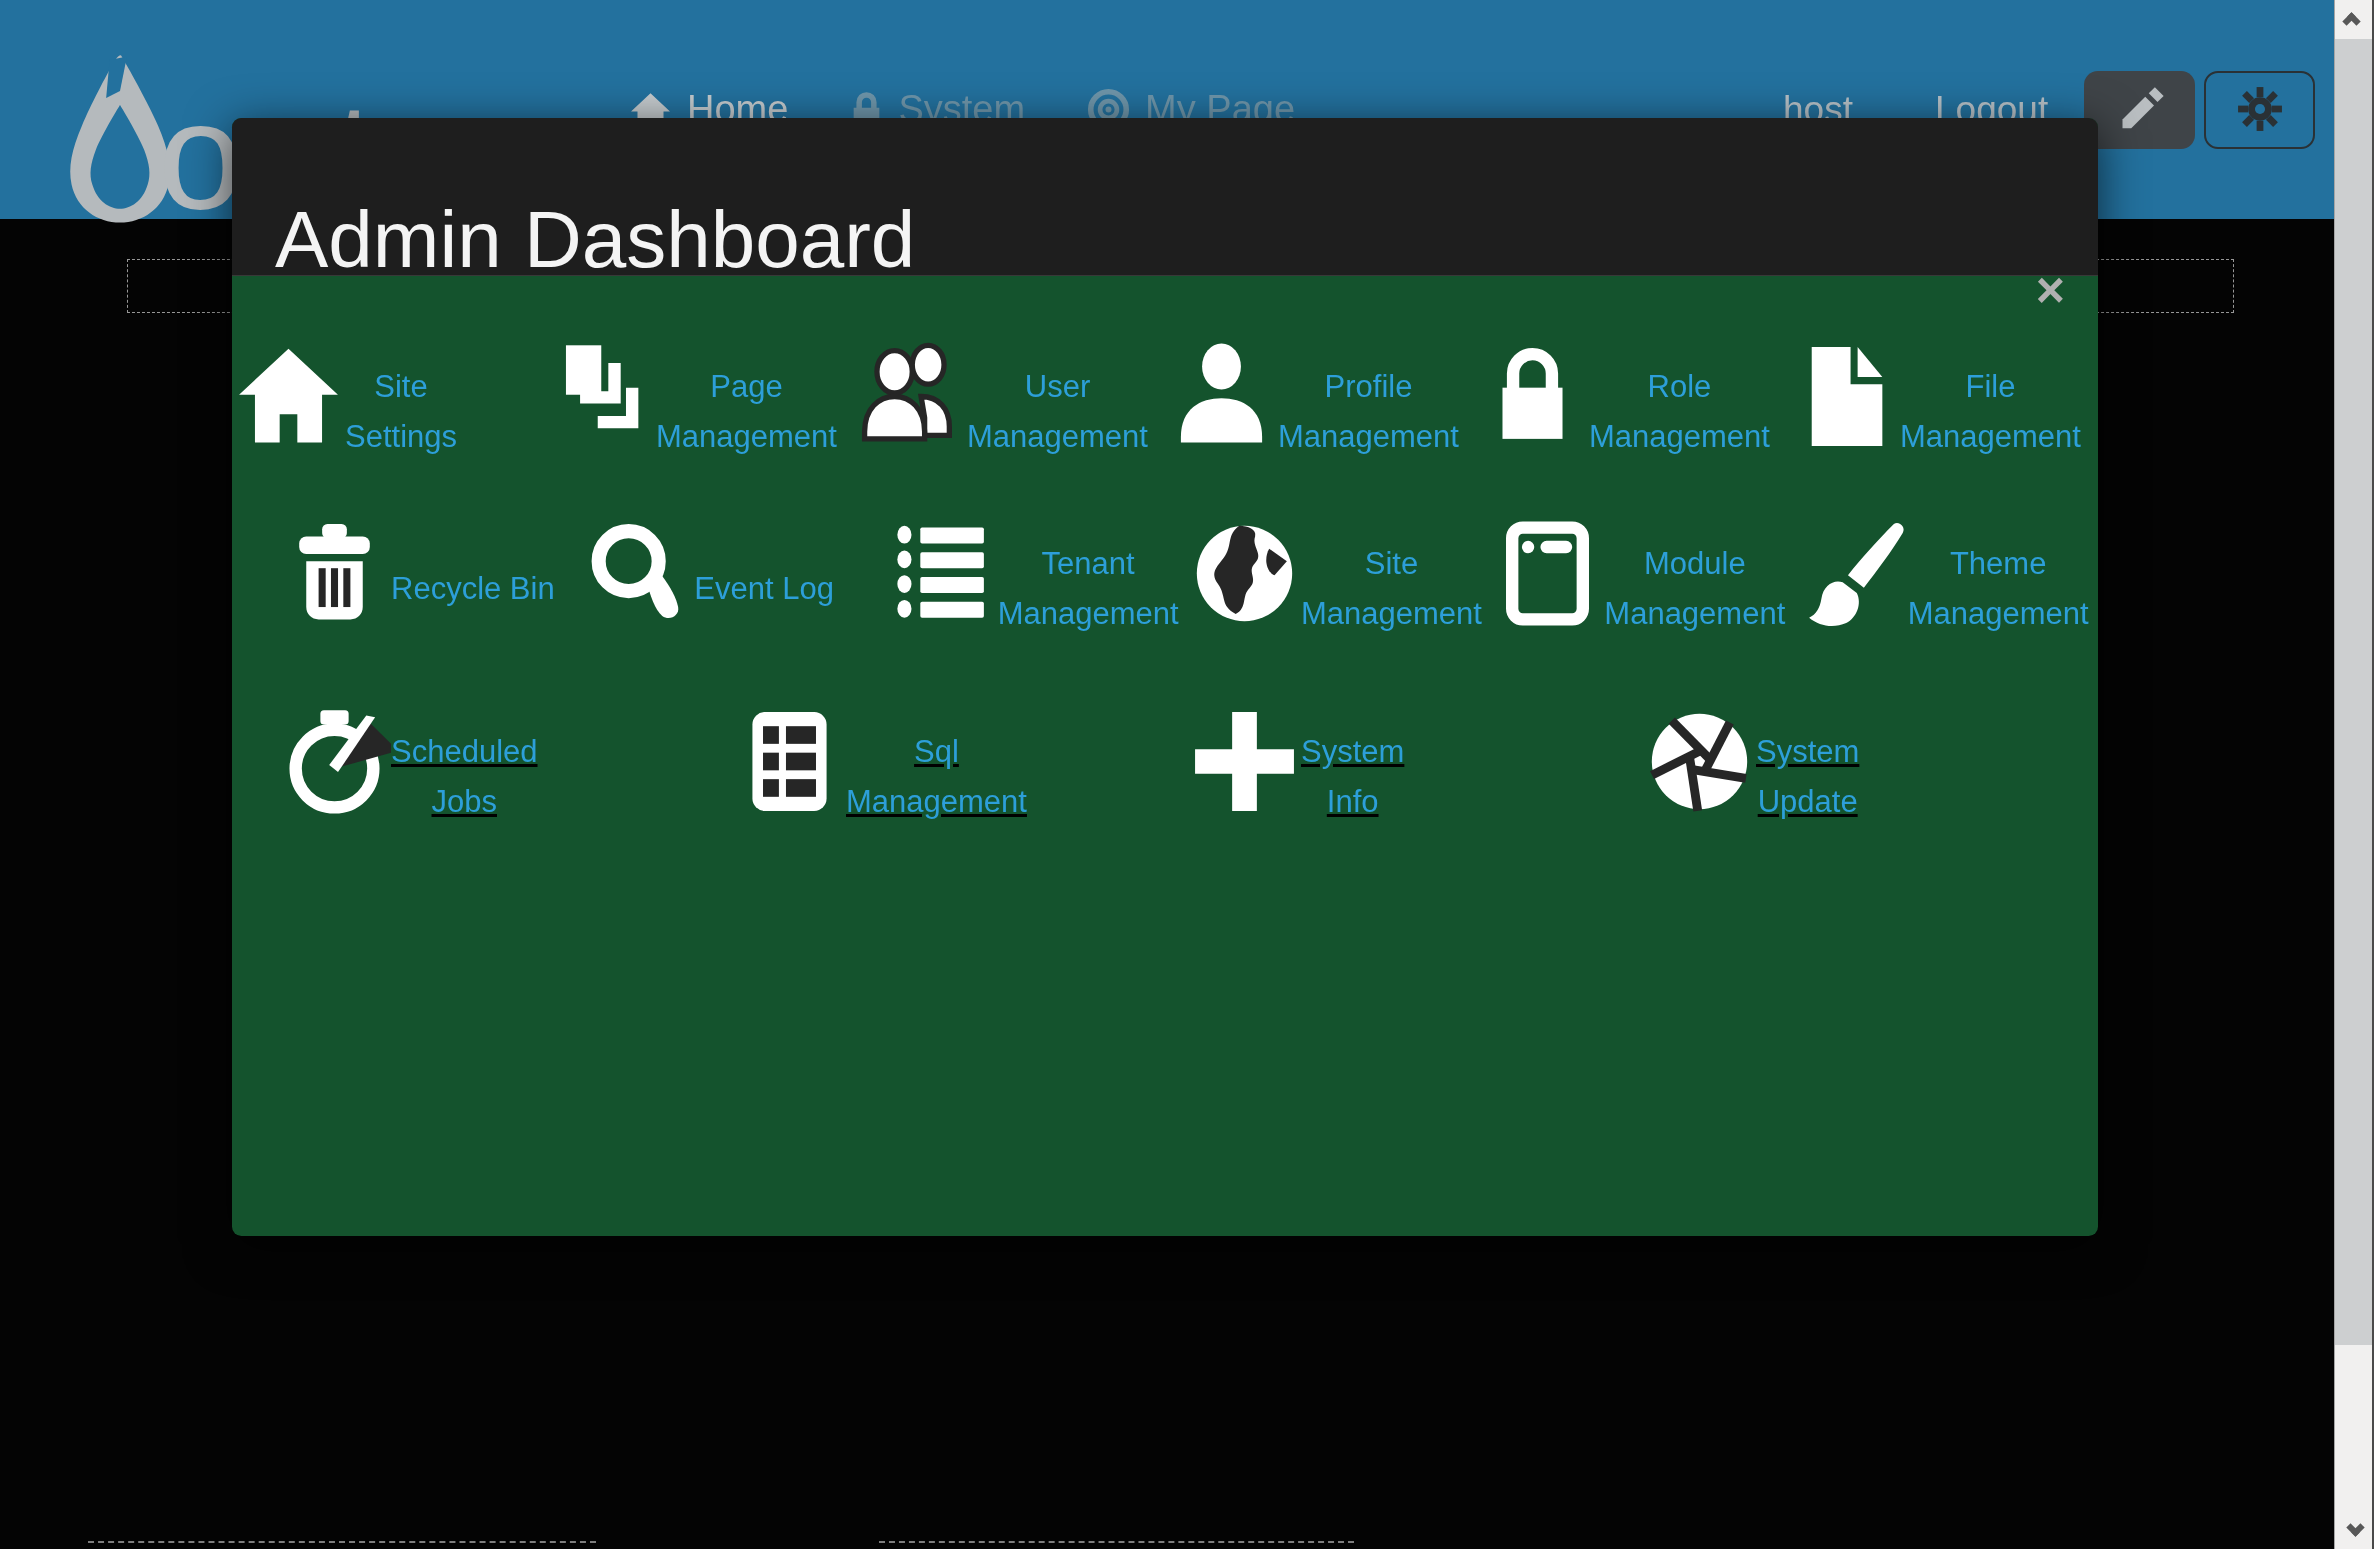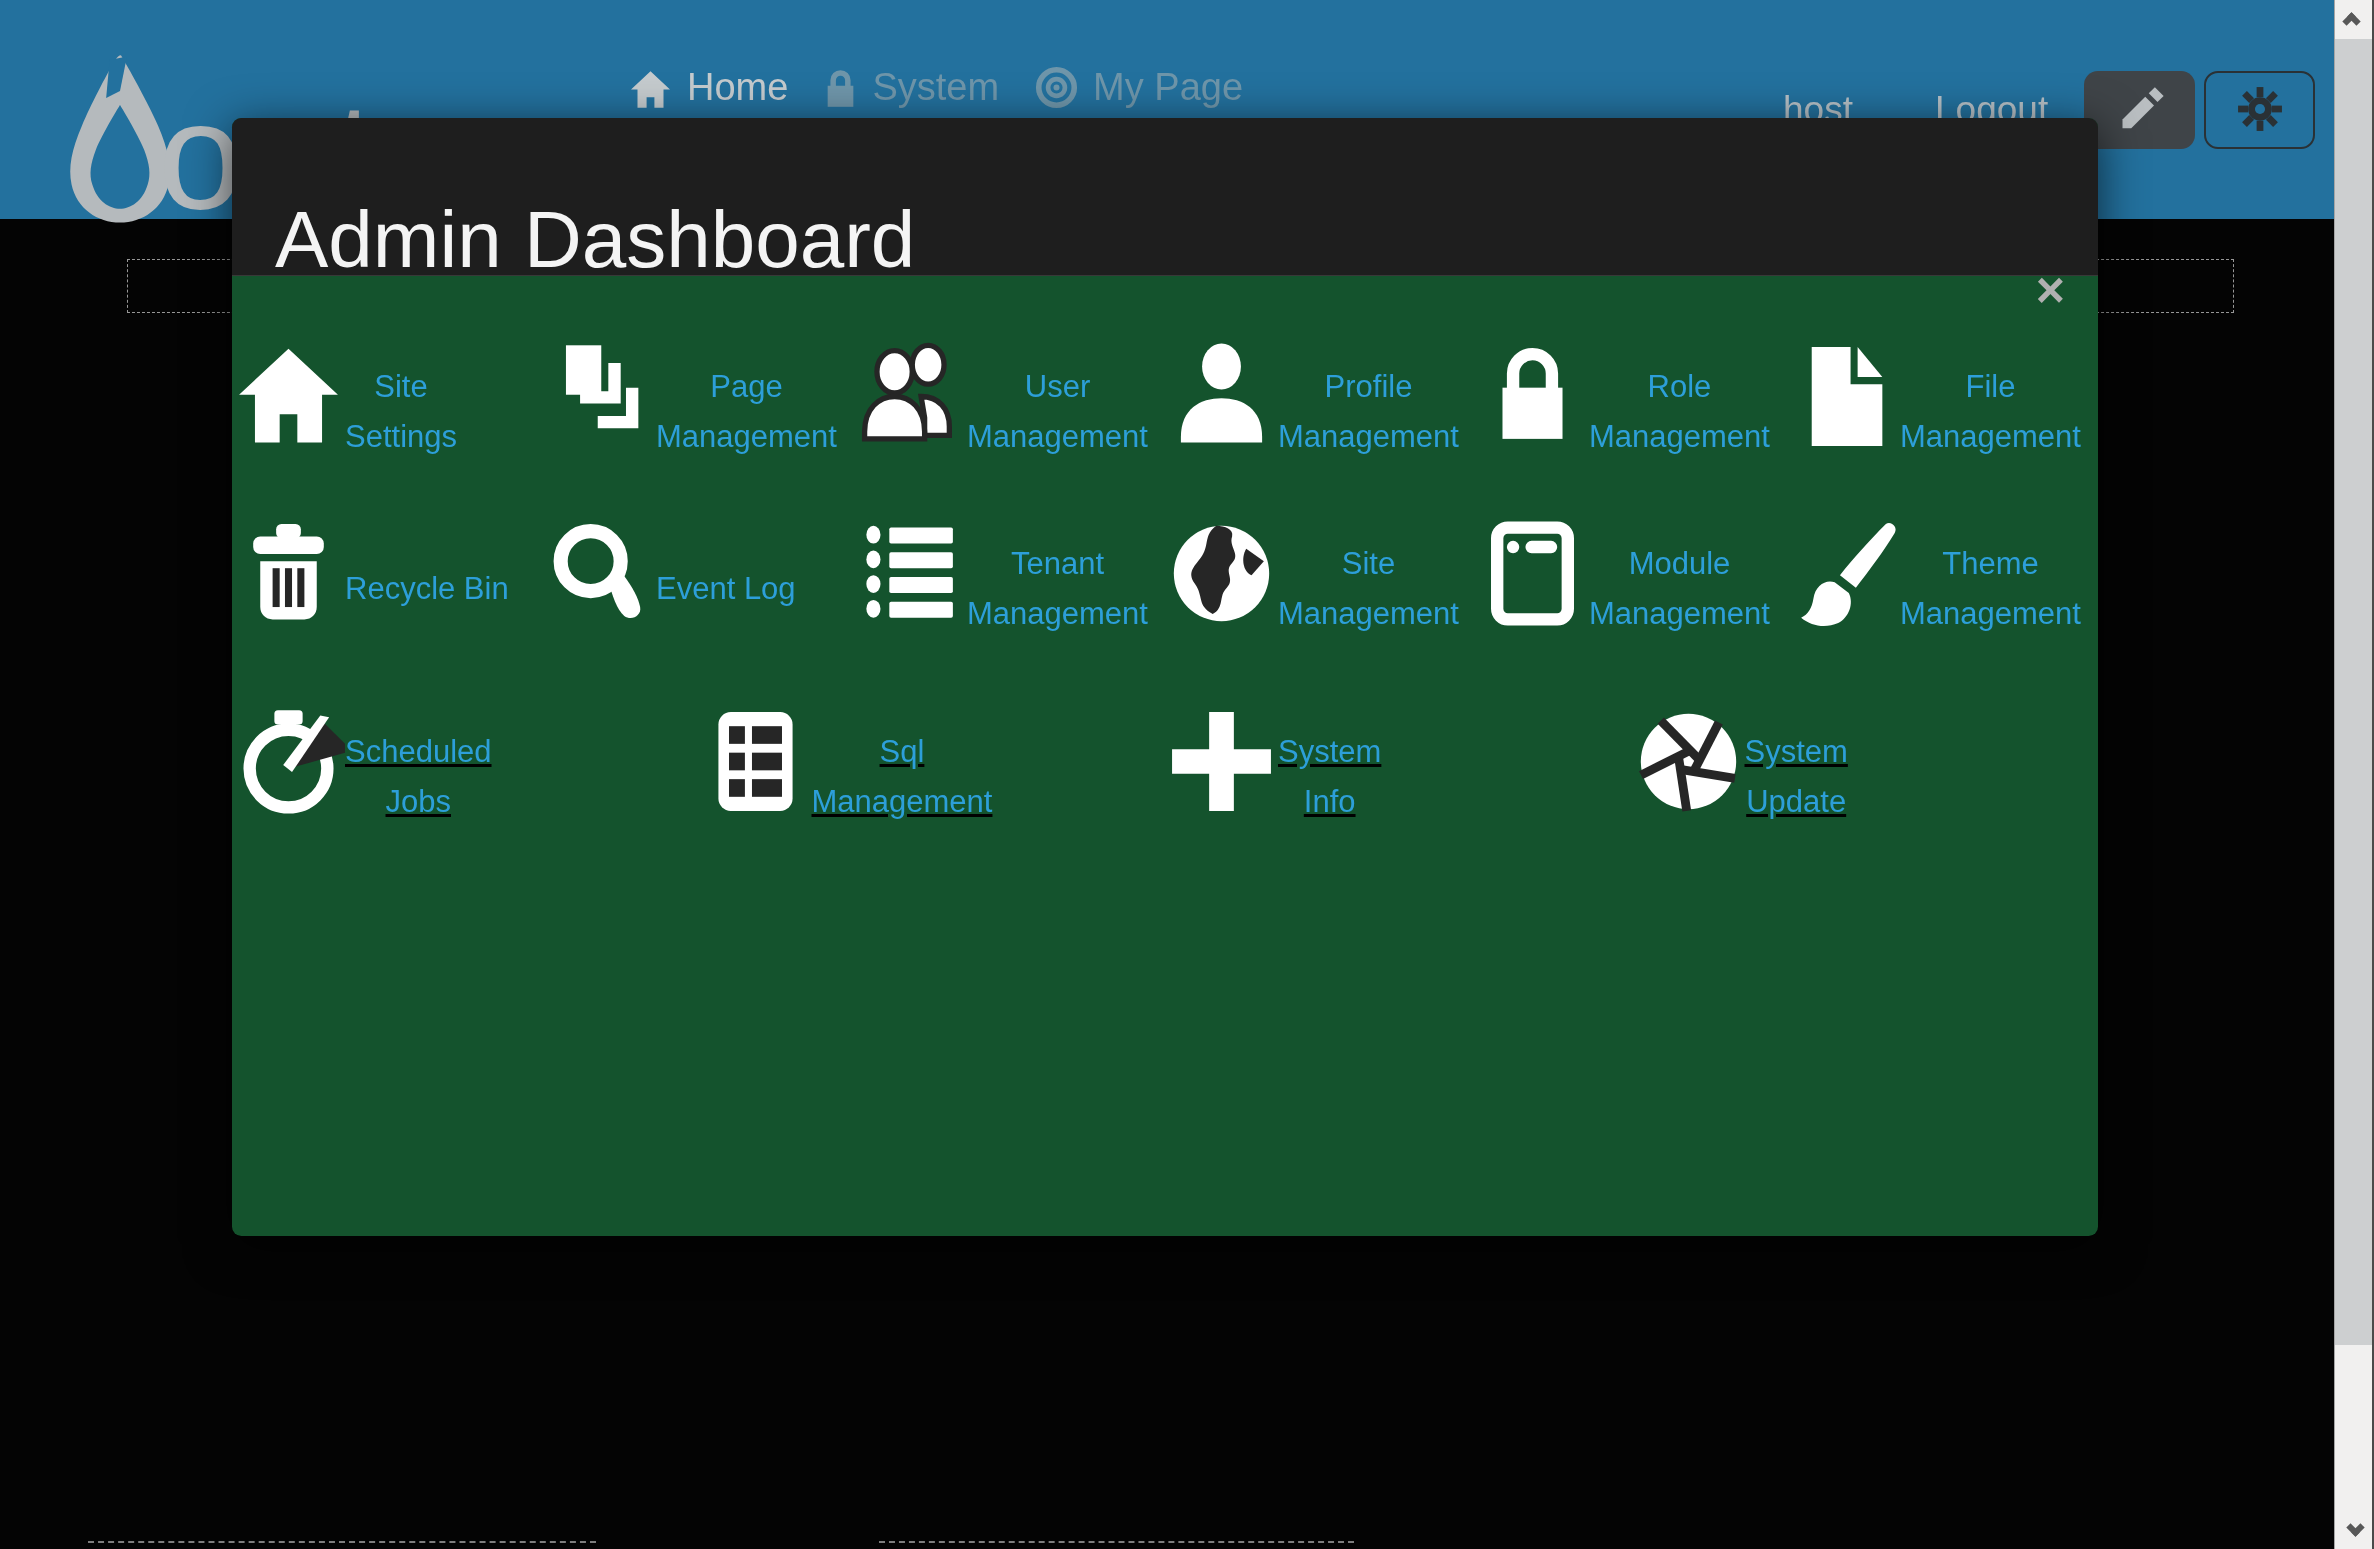--- a/index.html
+++ b/index.html
@@ -7,21 +7,21 @@
               font-family:"Liberation Sans","DejaVu Sans",sans-serif; }
   .stage { position:relative; width:2375px; height:1549px; overflow:hidden; }
 
   
   .site-header { position:absolute; left:0; top:0; width:2334px; height:219px;
                  background:#23719e; z-index:2; }
   .brand { position:absolute; left:65px; top:46px; width:538px; height:186px; cursor:pointer; }
   .brand-drop { position:absolute; left:2.8px; top:7.4px; }
   .brand-word { position:absolute; left:93px; top:33px; font-size:153px; line-height:1;
                 letter-spacing:2.8px; color:#b5babd; font-weight:400; }
-  .main-nav { position:absolute; left:629px; top:66px; display:flex; align-items:flex-end; gap:36px; }
+  .main-nav { position:absolute; left:629px; top:88px; display:flex; align-items:flex-end; gap:62px; }
   .nav-item { display:flex; align-items:flex-end; gap:15px; font-size:38px; line-height:43px;
               color:#6f96aa; cursor:pointer; }
   .nav-item.active { color:#c5cbce; }
   .nav-item svg { display:block; }
   .user-link { position:absolute; top:89px; font-size:37px; color:#b7c1c7; cursor:pointer; }
   .user-link.host { left:1783px; }
   .user-link.logout { left:1935px; }
   .hdr-btn { position:absolute; top:71px; width:111px; height:78px; border-radius:14px;
              display:flex; align-items:center; justify-content:center; cursor:pointer; }
   .hdr-btn.edit { left:2084px; background:#3f4448; }
@@ -52,21 +52,21 @@
   .modal-header { position:relative; height:158px; background:#1e1e1e;
                   border-bottom:1.9px solid #383838; }
   .modal-title { position:absolute; left:43px; top:82px; font-size:80px; line-height:1;
                  font-weight:400; color:#f4f4f4; }
   .modal-close { position:absolute; right:33px; top:147px; font-size:50px; line-height:50px;
                  font-weight:700; color:#b0b0b0; cursor:pointer; }
 
   .modal-body { padding:54px 0 56px; }
   .tile-row { display:grid; grid-template-columns:repeat(6,1fr); width:100%; }
   .tile-row.cols4 { grid-template-columns:repeat(4,1fr);text-decoration:underline; }
-  .tile-row + .tile-row { margin-top:45px; }
+  .tile-row + .tile-row { margin-top:45px;padding-left:46px; }
   .tile-row.last { margin-top:56px; }
   .tile { display:flex; flex-direction:row; align-items:center; cursor:pointer; }
   .tile-icon { height:117px; display:flex; align-items:center; justify-content:center; }
   .tile-label { margin-top:32px; font-size:31px; line-height:50px; color:#2d9fd9;
                 text-align:center; white-space:pre-line; }
 </style>
 </head>
 <body>
 
 <div class="stage">

